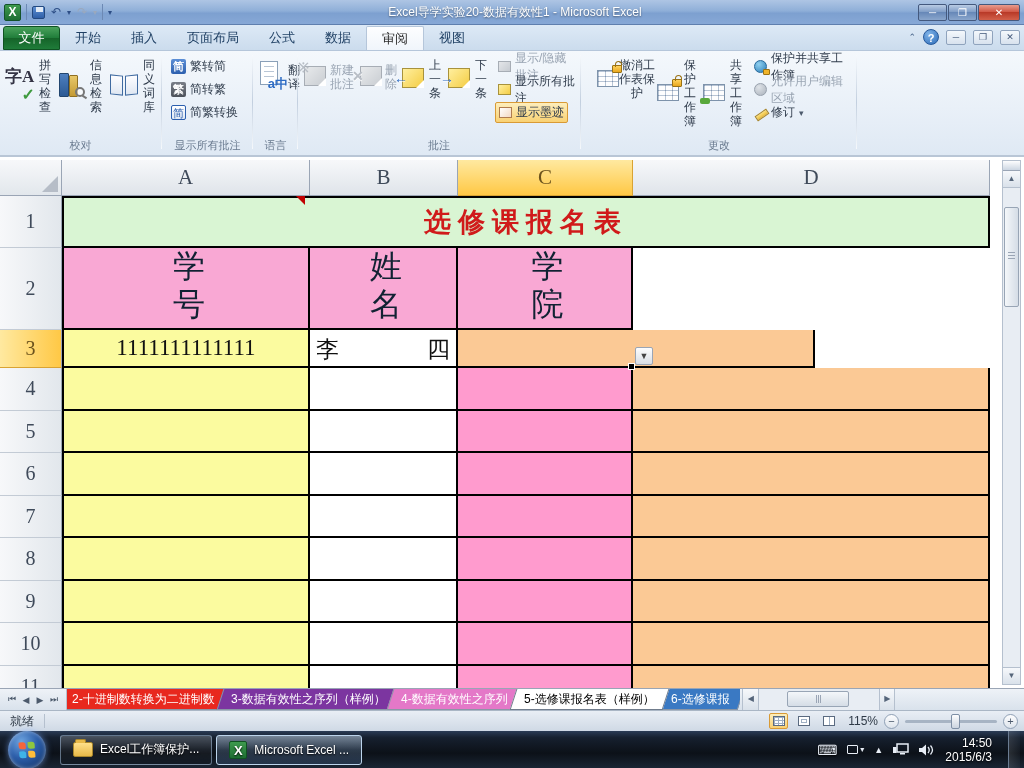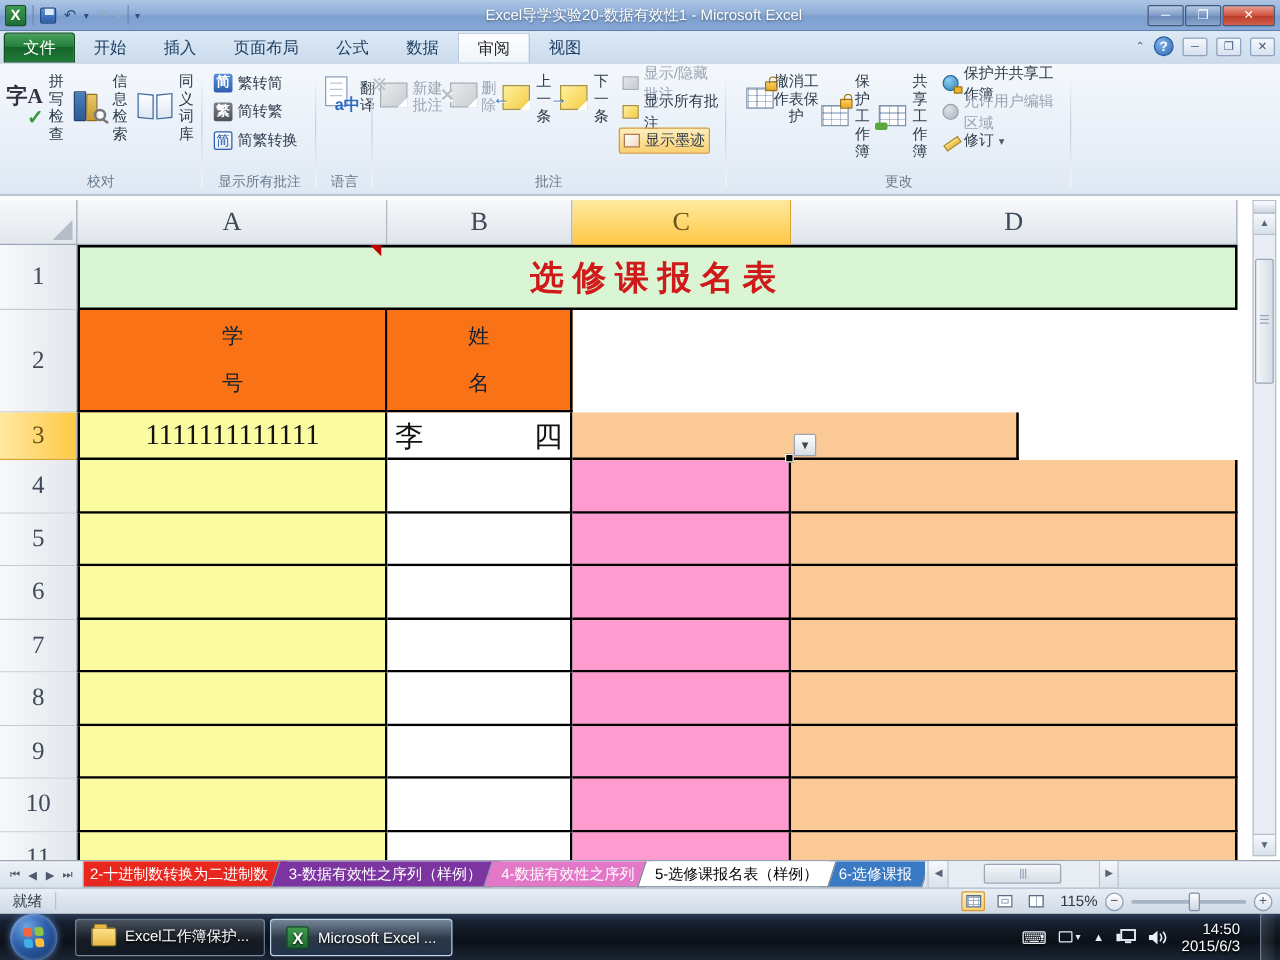--- a/index.html
+++ b/index.html
@@ -109,21 +109,21 @@
   .grow{display:flex}
   .rowhdr{width:62px;background:linear-gradient(90deg,#f7f8fa,#e2e7ec);border-right:1px solid #9aa5b5;border-bottom:1px solid #c3cbd5;
     font-family:"Liberation Serif",serif;font-size:20px;color:#3f4a5a;text-align:center;display:flex;align-items:center;justify-content:center}
   .rowhdr.sel{background:linear-gradient(90deg,#ffe9a0,#ffc845);border-bottom-color:#d9a333;color:#6b521c}
   .gcell{border-right:2px solid #000;border-bottom:2px solid #000}
   .bl{border-left:2px solid #000}
   .bt{border-top:2px solid #000}
   .c-yellow{background:#fbfb9f}.c-white{background:#fff}.c-pink{background:#ff9bce}.c-orange{background:#fbc995}
   .titlecell{width:928px;background:#d9f5d3;display:flex;align-items:center;justify-content:center}
   .titletext{font-family:"Liberation Serif",serif;font-weight:bold;font-size:27px;color:#d01a1a;letter-spacing:7px}
-  .hdrcell{background:#f97316;font-family:Liberation Serif, serif;font-size:17px;color:#143;display:flex;align-items:center;justify-content:center}
+  .hdrcell{background:#f9a8d4;font-family:Liberation Mono, monospace;font-size:32px;color:#143;display:flex;align-items:center;justify-content:center}
   .stackchar{width:26px;text-align:center;word-break:break-all;line-height:38px;color:#123}
   .coursehdr{align-items:flex-end;justify-content:center;padding-bottom:4px;letter-spacing:12px;color:#123}
   .r3cell{font-family:"Liberation Serif",serif;font-size:23px;color:#111;display:flex;align-items:center;justify-content:center}
   .namecell{display:block;padding:4px 6px 0;text-align:justify;text-align-last:justify}
   .selcell{outline:3px solid #000;outline-offset:-3px;position:relative}
   .fillhandle{position:absolute;left:628px;top:206px;width:7px;height:7px;background:#000;border:1px solid #fff;z-index:5}
   .dvdrop{position:absolute;left:635px;top:190px;width:18px;height:18px;background:linear-gradient(#fdfdfe,#d9dee5);
     border:1px solid #9aa5b5;border-radius:2px;font-size:9px;color:#444;text-align:center;line-height:17px;z-index:5}
   .cmark{position:absolute;left:296px;top:39px;width:0;height:0;border-top:9px solid #c00000;border-left:9px solid transparent;z-index:4}
   
@@ -419,20 +419,23 @@
       </div>
 
       <div class="grow" style="height:82px">
         <div class="rowhdr">2</div>
         <div class="gcell bl hdrcell w-a">
           <span class="stackchar">学号</span>
         </div>
         <div class="gcell hdrcell w-b">
           <span class="stackchar">姓名</span>
         </div>
+        <div class="gcell hdrcell w-c">
+          <span class="stackchar">学院</span>
+        </div>
       </div>
 
       <div class="grow" style="height:38px">
         <div class="rowhdr sel">3</div>
         <div class="gcell bl c-yellow r3cell w-a">1111111111111</div>
         <div class="gcell c-white r3cell namecell w-b">李四</div>
         <div class="gcell c-orange w-d"></div>
       </div>
 
       <div>

